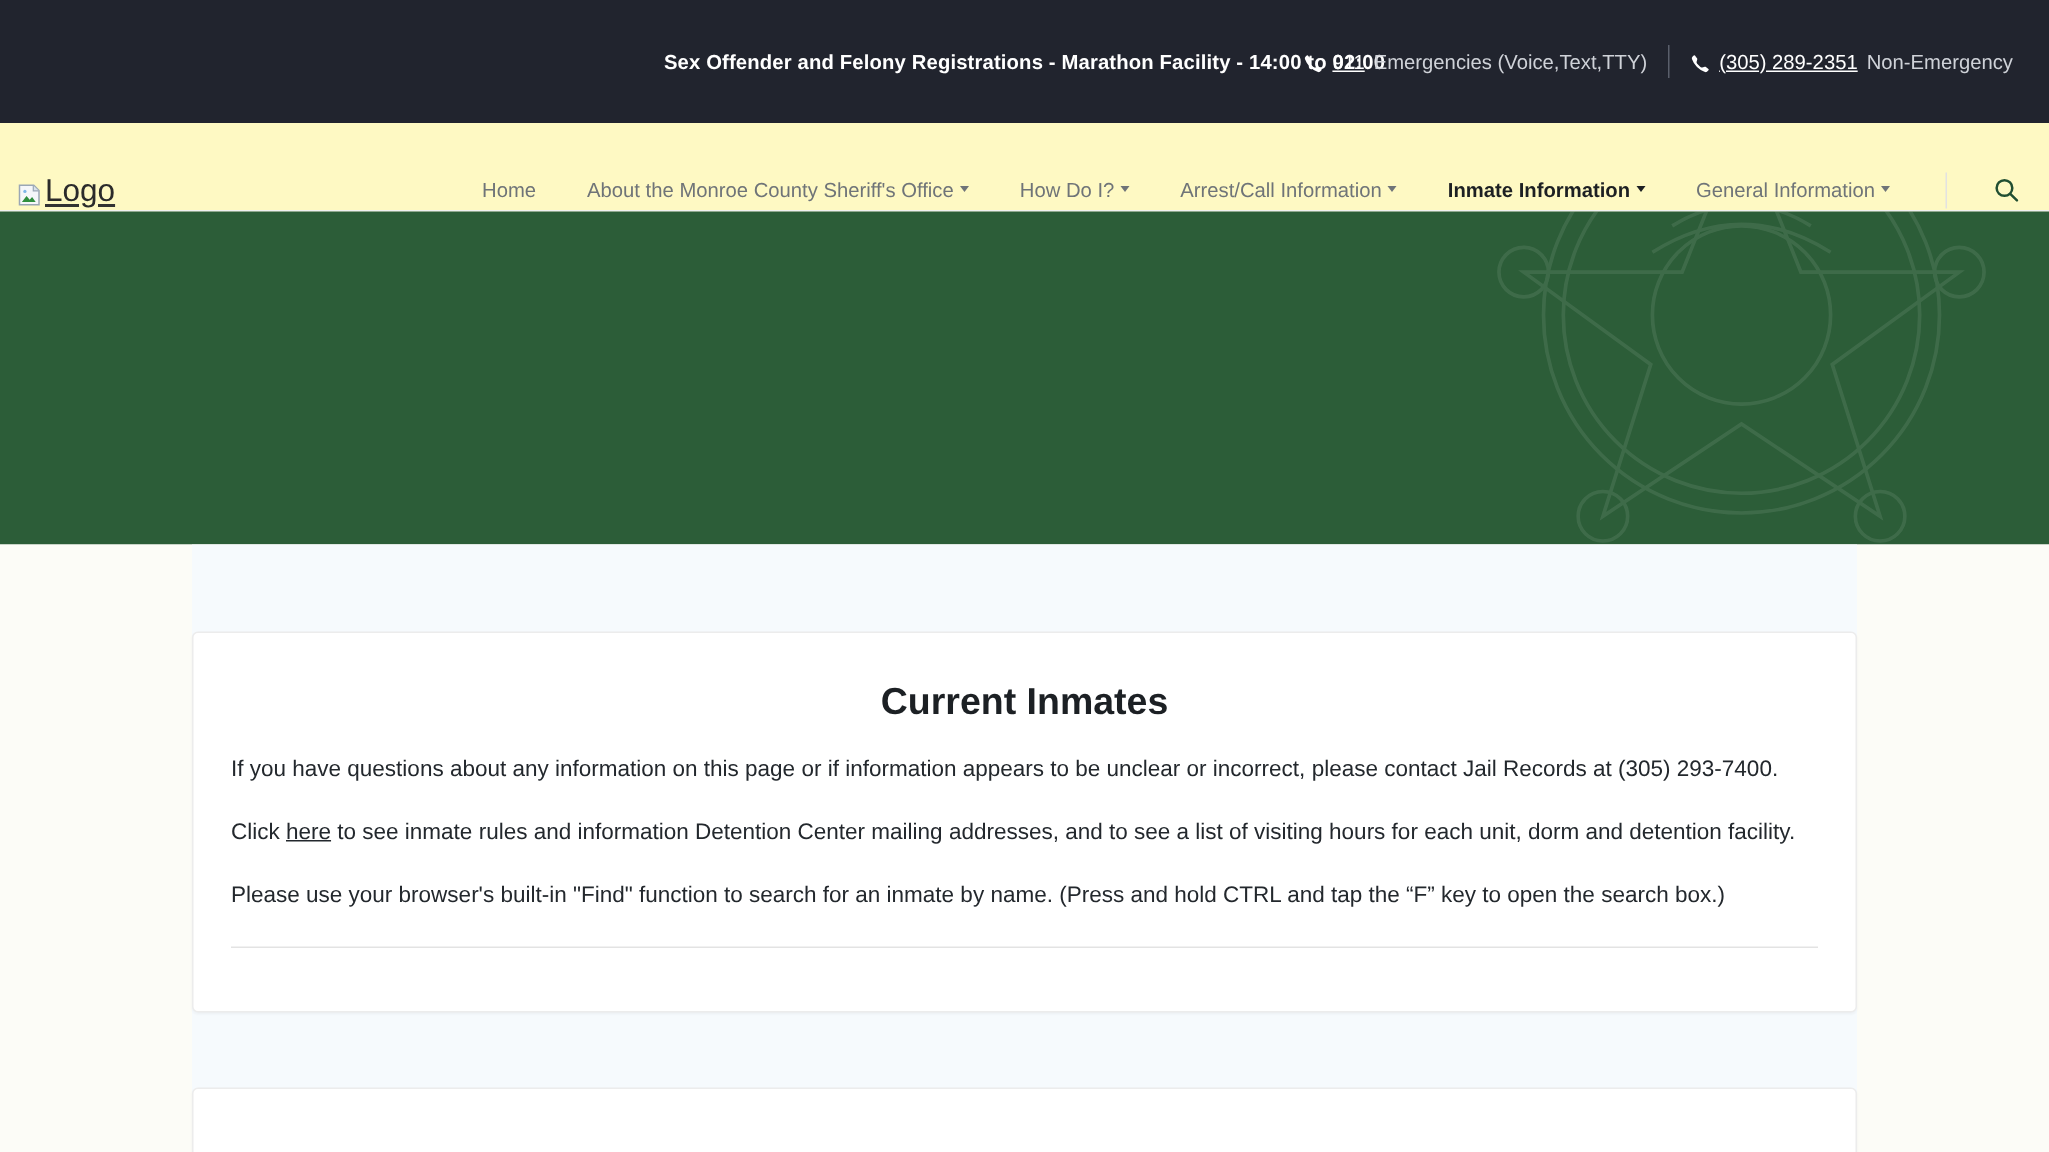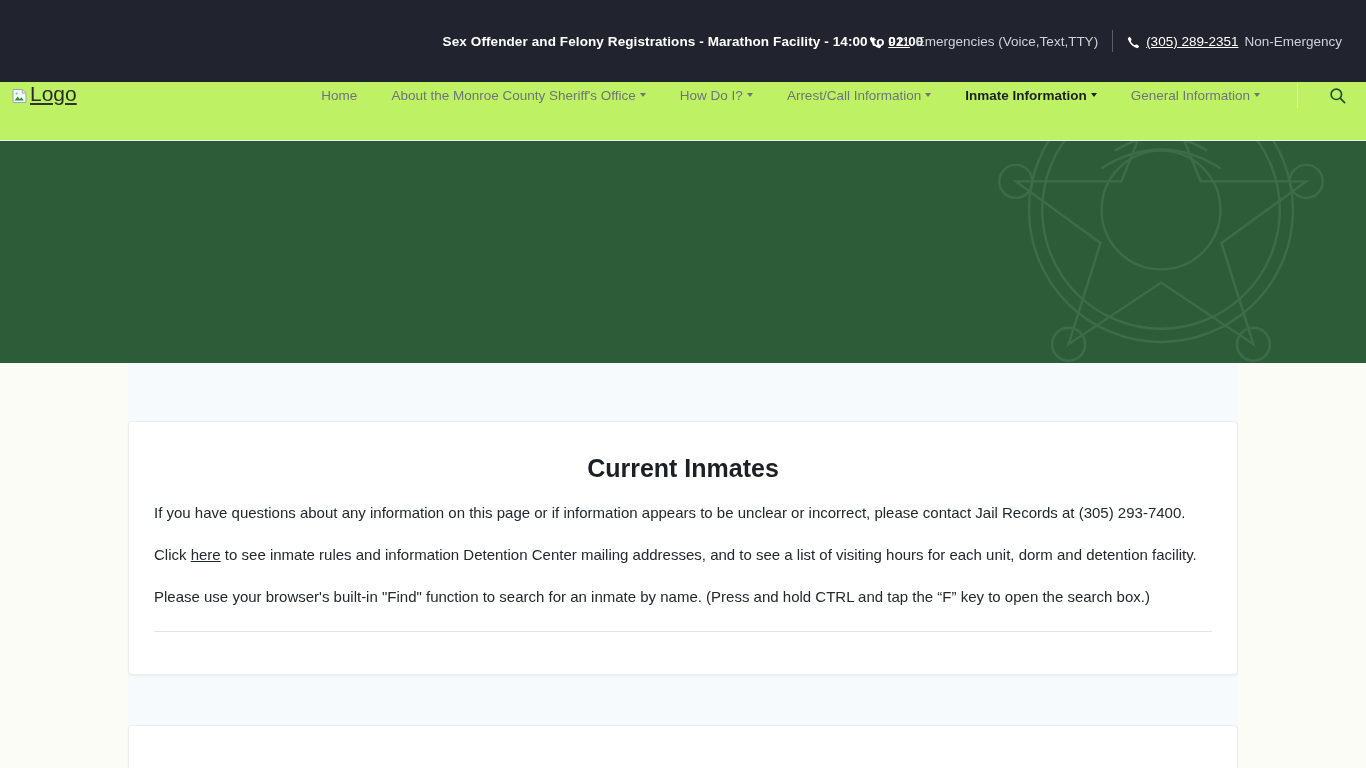--- a/index.html
+++ b/index.html
@@ -57,24 +57,24 @@
   .topbar-sep {
     display: inline-block;
     width: 1px; height: 22px;
     background: #5a5f6b;
     margin: 0 14px;
   }
 
   
   .navbar {
     height: 59px;
-    background: #bef264;
-    display: flex;
-    align-items: flex-start;
-    padding: 0 16px 12px 0;
+    background: #fef9c3;
+    display: flex;
+    align-items: flex-end;
+    padding: 0 16px 0 0;
     border-bottom: 1px solid #f0f0f0;
   }
   .brand {
     display: flex;
     align-items: center;
     margin-left: 12px;
     font-size: 22px;
     color: #333;
   }
   .broken-img {

